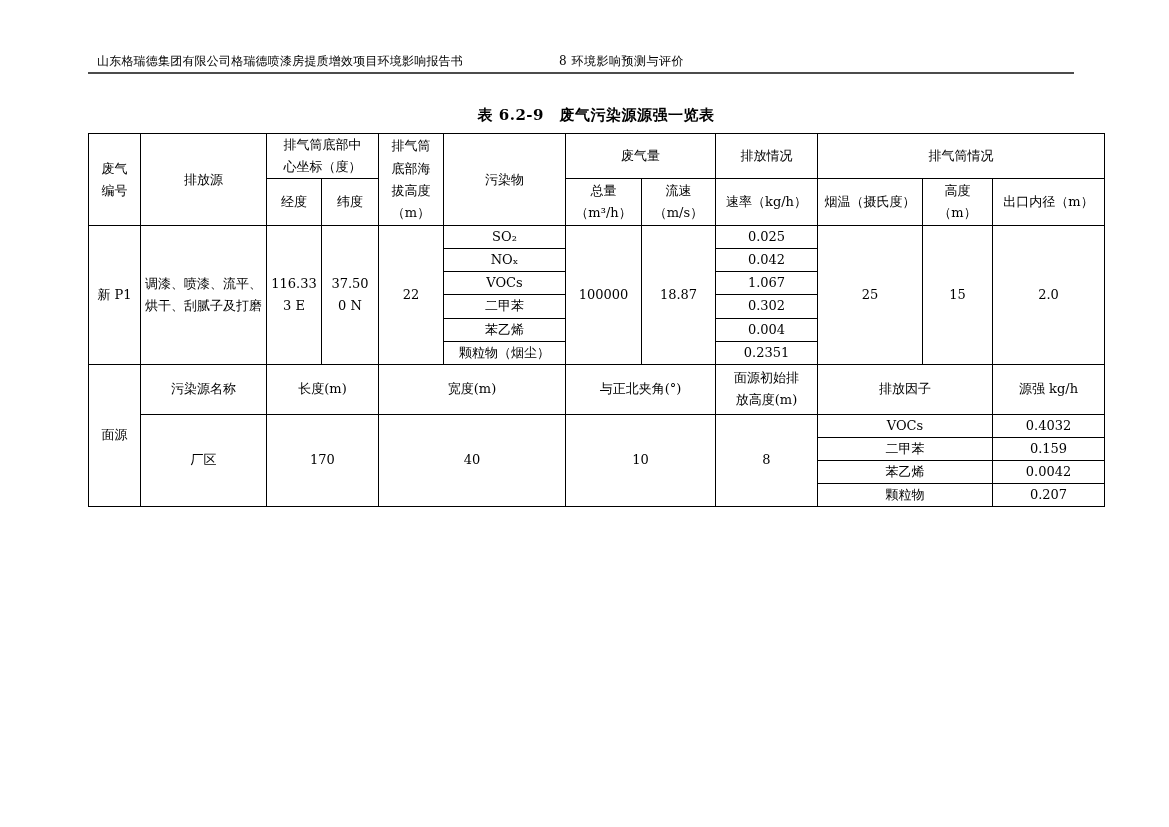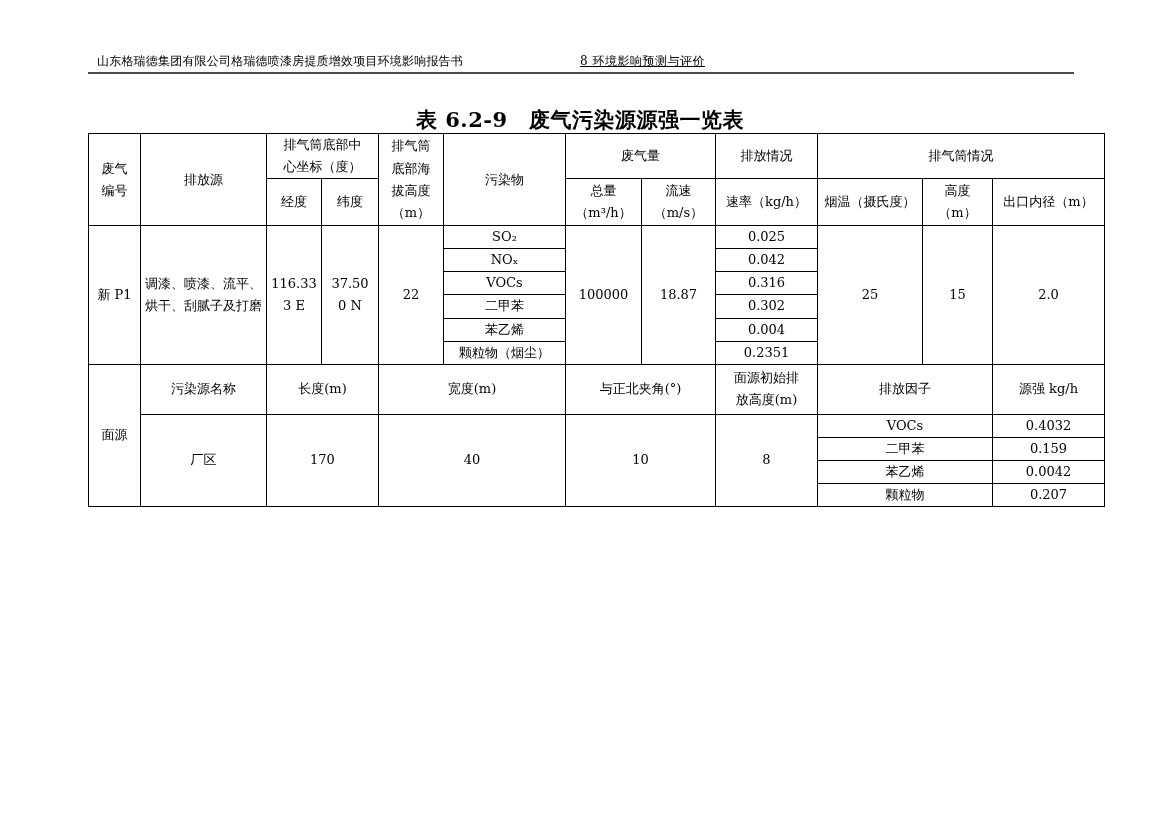--- a/index.html
+++ b/index.html
@@ -12,26 +12,26 @@
     overflow:hidden;
     margin:0 auto;
   }
   
   .running-head {
     position:absolute; left:88px; top:52px; width:986px; height:20px;
     border-bottom:2px solid #4c4c4c;
     font-size:12px; line-height:14px;
   }
   .running-head .rh-left  { position:absolute; left:9px;  top:2px; white-space:nowrap; letter-spacing:0.2px;}
-  .running-head .rh-right { position:absolute; left:492px; top:2px; white-space:nowrap; letter-spacing:0.5px;text-decoration:underline;}
+  .running-head .rh-right { position:absolute; left:471px; top:2px; white-space:nowrap; letter-spacing:0.5px;}
 
   
   .doc-title {
-    position:absolute; left:72px; top:106px; width:1016px;
-    text-align:center; font-size:21px; font-weight:bold;
+    position:absolute; left:88px; top:106px; width:1016px;
+    text-align:center; font-size:15px; font-weight:bold;
     letter-spacing:0.5px;
   }
 
   
   table.main {
     position:absolute; left:88px; top:133px; width:1016px;
     border-collapse:collapse; table-layout:fixed;
     font-size:13px;
   }
   table.main td {
@@ -127,21 +127,21 @@
       <td rowspan="6">25</td>
       <td rowspan="6">15</td>
       <td rowspan="6">2.0</td>
     </tr>
     <tr style="height:23px">
       <td>NOₓ</td>
       <td>0.042</td>
     </tr>
     <tr style="height:23px">
       <td>VOCs</td>
-      <td>0.316</td>
+      <td>1.067</td>
     </tr>
     <tr style="height:23px">
       <td>二甲苯</td>
       <td>0.302</td>
     </tr>
     <tr style="height:23px">
       <td>苯乙烯</td>
       <td>0.004</td>
     </tr>
     <tr style="height:23px">

